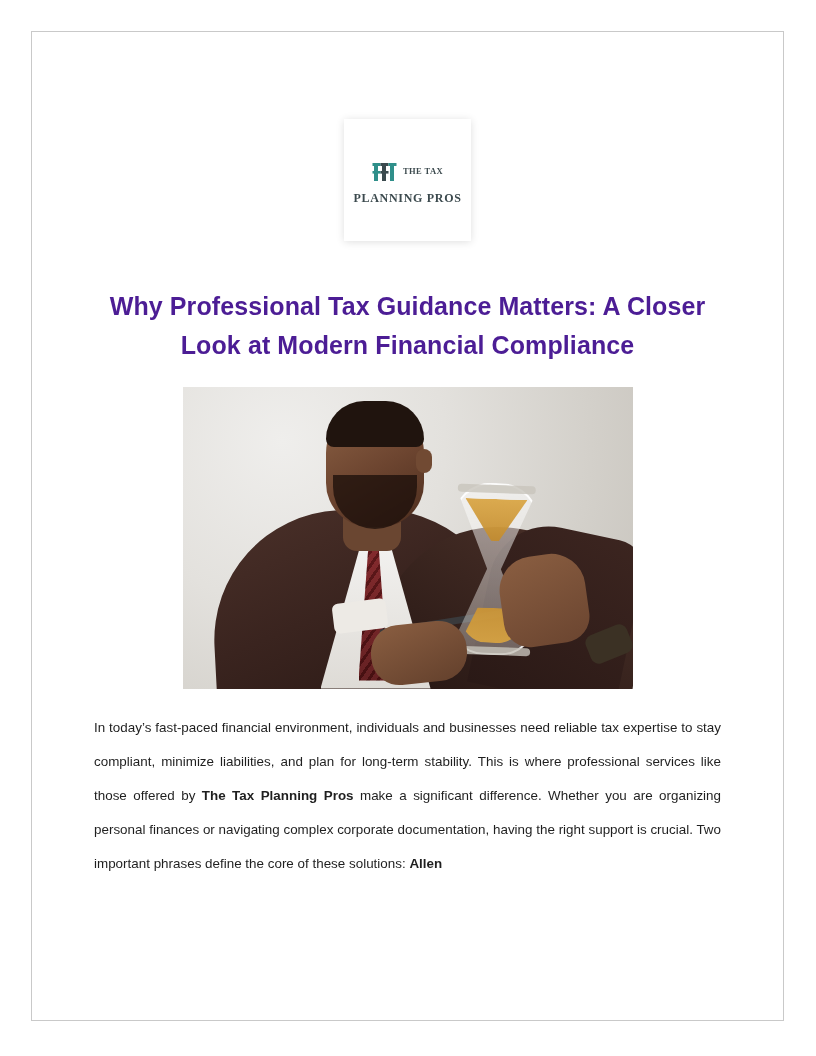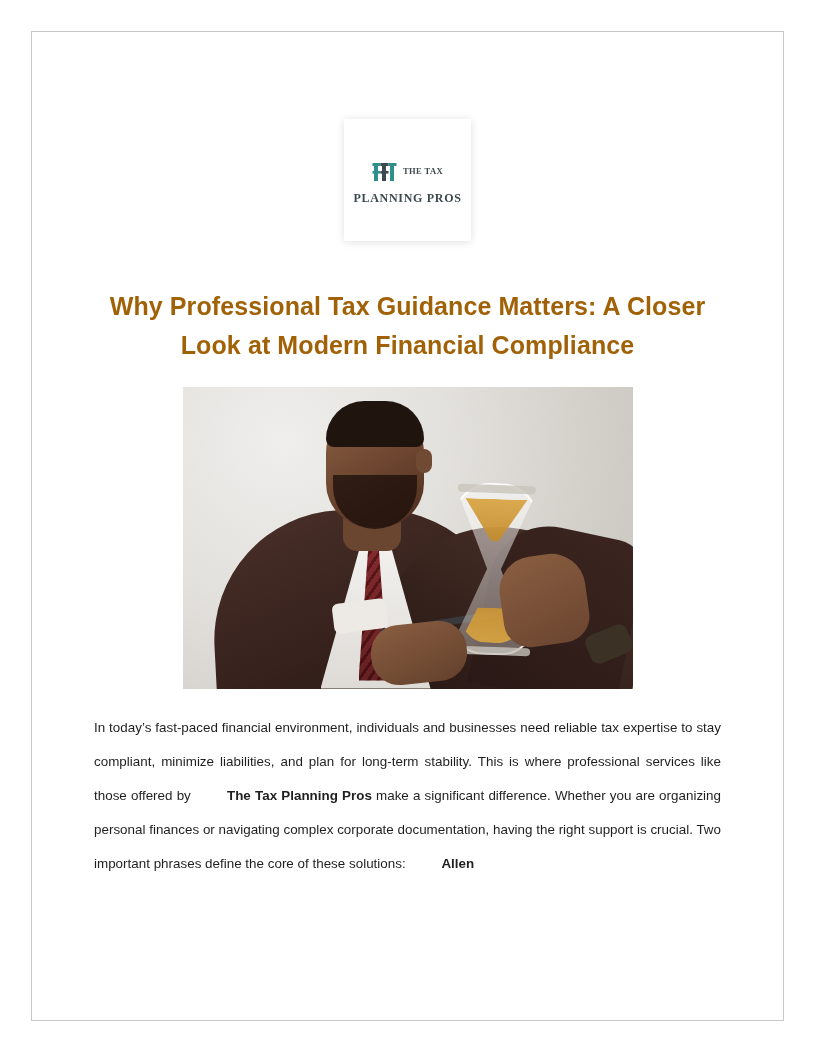--- a/index.html
+++ b/index.html
@@ -92,21 +92,21 @@
     margin-top: 6px;
     font-weight: 700;
   }
 
   
   .doc-title {
     margin-top: 46px;
     text-align: center;
     font-size: 25px;
     font-weight: bold;
-    color: #a16207;
+    color: #4c1d95;
     line-height: 1.55;
     letter-spacing: 0.1px;
     padding: 0 2px;
   }
 
   
   .hero-wrap {
     margin-top: 22px;
     display: flex;
     justify-content: center;
@@ -325,21 +325,21 @@
   
   .body-text {
     margin-top: 22px;
     font-size: 13.4px;
     color: #1f1f1f;
     line-height: 2.55;
     text-align: justify;
     text-justify: inter-word;
     letter-spacing: 0.01px;
   }
-  .body-text b { font-weight: bold; margin-left: 32px; }
+  .body-text b { font-weight: bold; }
 </style>
 </head>
 <body>
 
 <div class="page">
   <div class="page-border"></div>
 
   <div class="content">
 
     <div class="logo-wrap">

